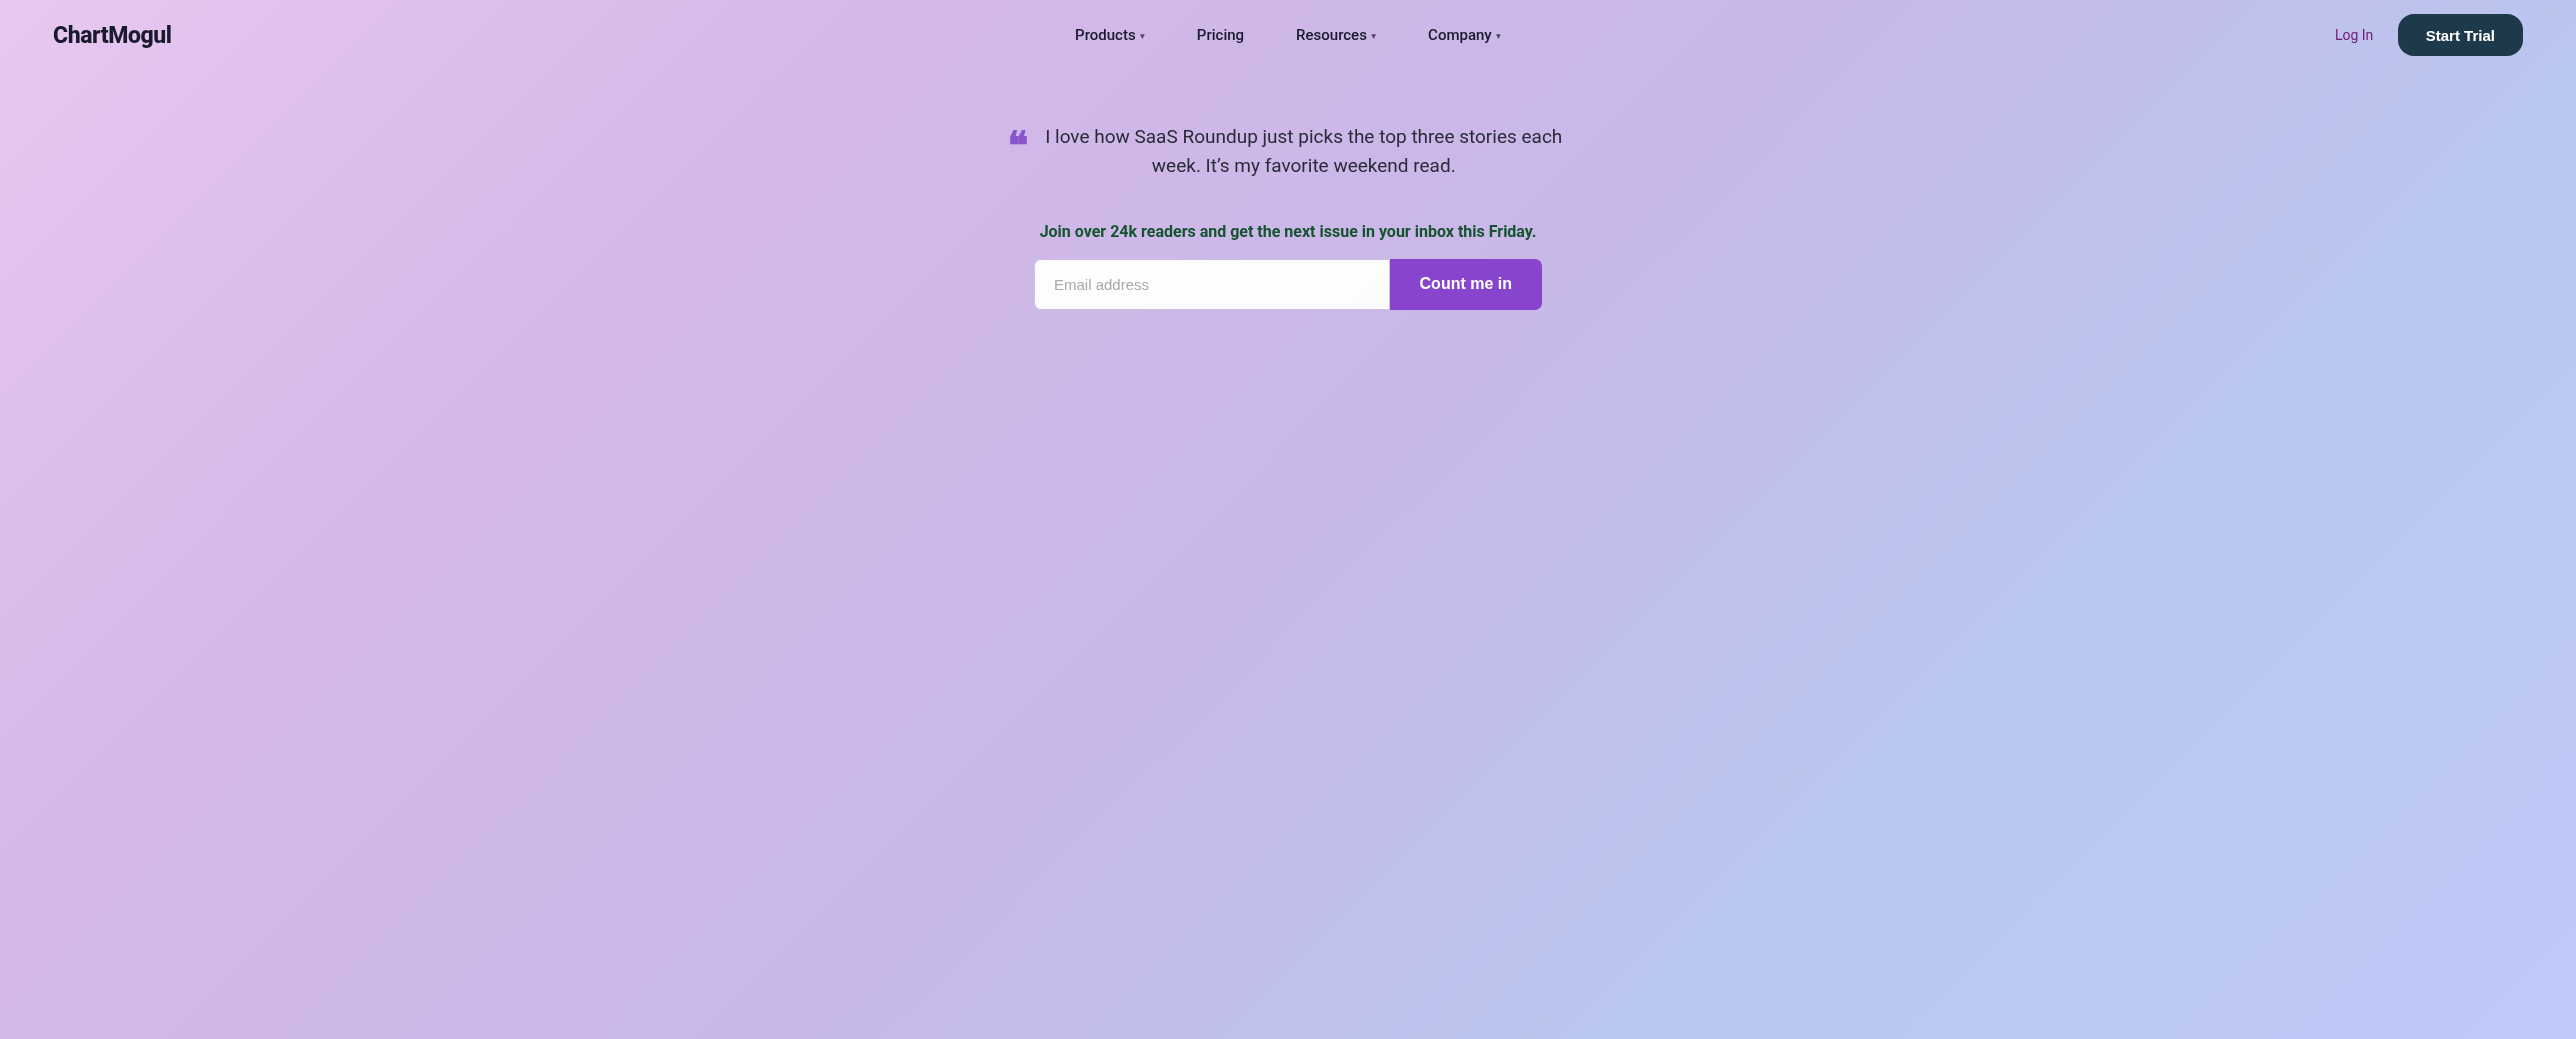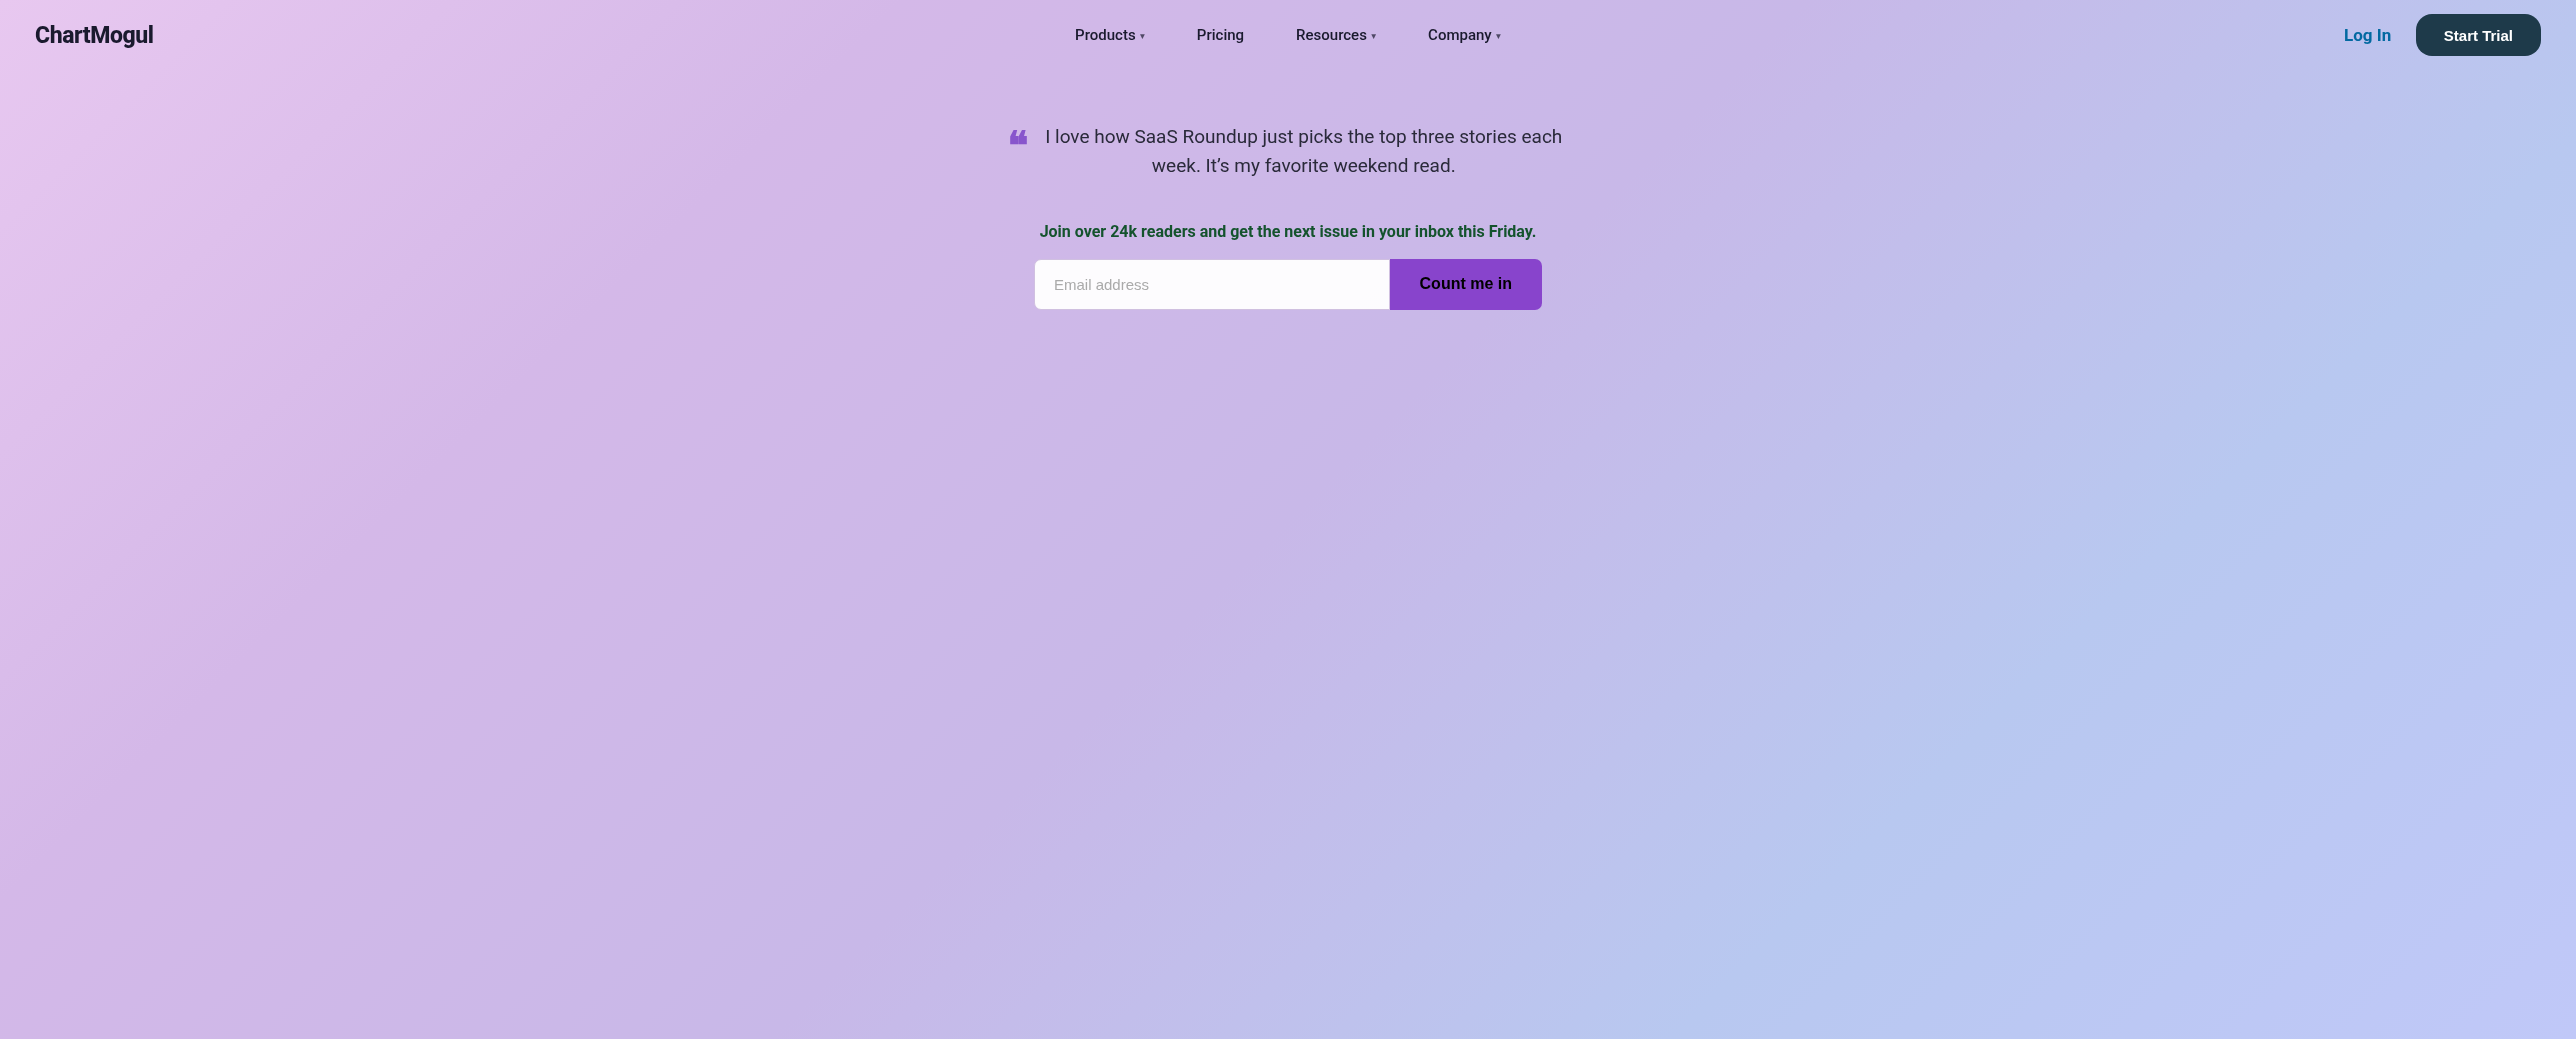--- a/index.html
+++ b/index.html
@@ -12,21 +12,21 @@
       font-family: -apple-system, BlinkMacSystemFont, 'Segoe UI', Roboto, sans-serif;
       min-height: 100vh;
       background: linear-gradient(135deg, #e8c8f0 0%, #d4b8e8 25%, #c8b8e8 50%, #b8c8f0 75%, #c0c8f8 100%);
       overflow-x: hidden;
     }
 
     
     nav {
       display: flex;
       align-items: center;
-      padding: 0 35px;
+      padding: 0 53px;
       height: 70px;
       width: 100%;
       position: relative;
     }
 
     .nav-logo {
       font-size: 23px;
       font-weight: 800;
       color: #1a1a2e;
       letter-spacing: -0.4px;
@@ -63,23 +63,23 @@
     }
 
     .nav-right {
       display: flex;
       align-items: center;
       gap: 24.5px;
       margin-left: auto;
     }
 
     .nav-login {
-      font-size: 17px;
-      font-weight: 700;
-      color: #0369a1;
+      font-size: 14px;
+      font-weight: 400;
+      color: #701a75;
       cursor: pointer;
       white-space: nowrap;
     }
 
     .nav-start-trial {
       background: #1e3a4a;
       color: #ffffff;
       border: none;
       padding: 12.3px 28px;
       border-radius: 16px;
@@ -157,21 +157,21 @@
       background: rgba(255,255,255,0.95);
       color: #be185d;
     }
 
     .email-input::placeholder {
       color: #aaa;
     }
 
     .count-me-in-btn {
       background: #8844cc;
-      color: #000000;
+      color: #ffffff;
       border: none;
       padding: 16px 30px;
       font-size: 16px;
       font-weight: 600;
       cursor: pointer;
       border-radius: 0 7px 7px 0;
       white-space: nowrap;
     }
 
     .consent-row {

